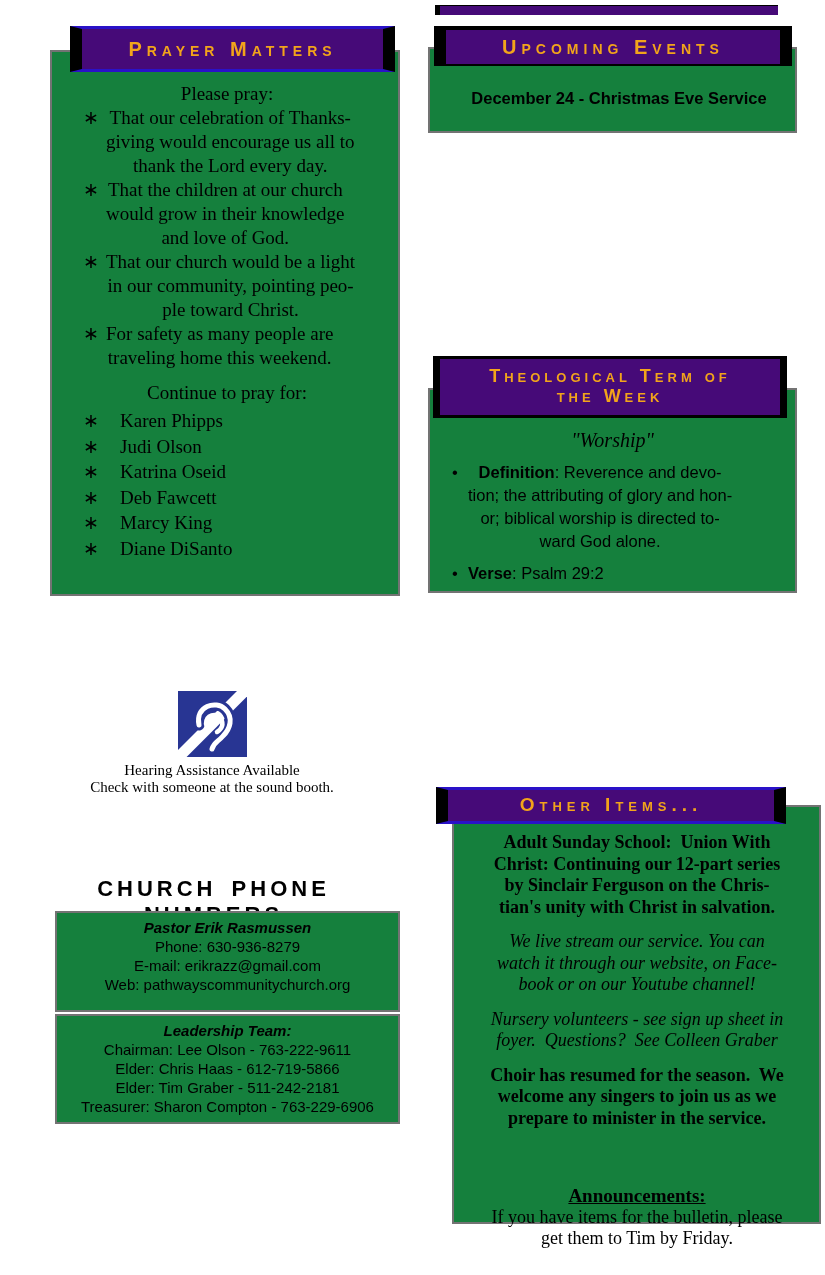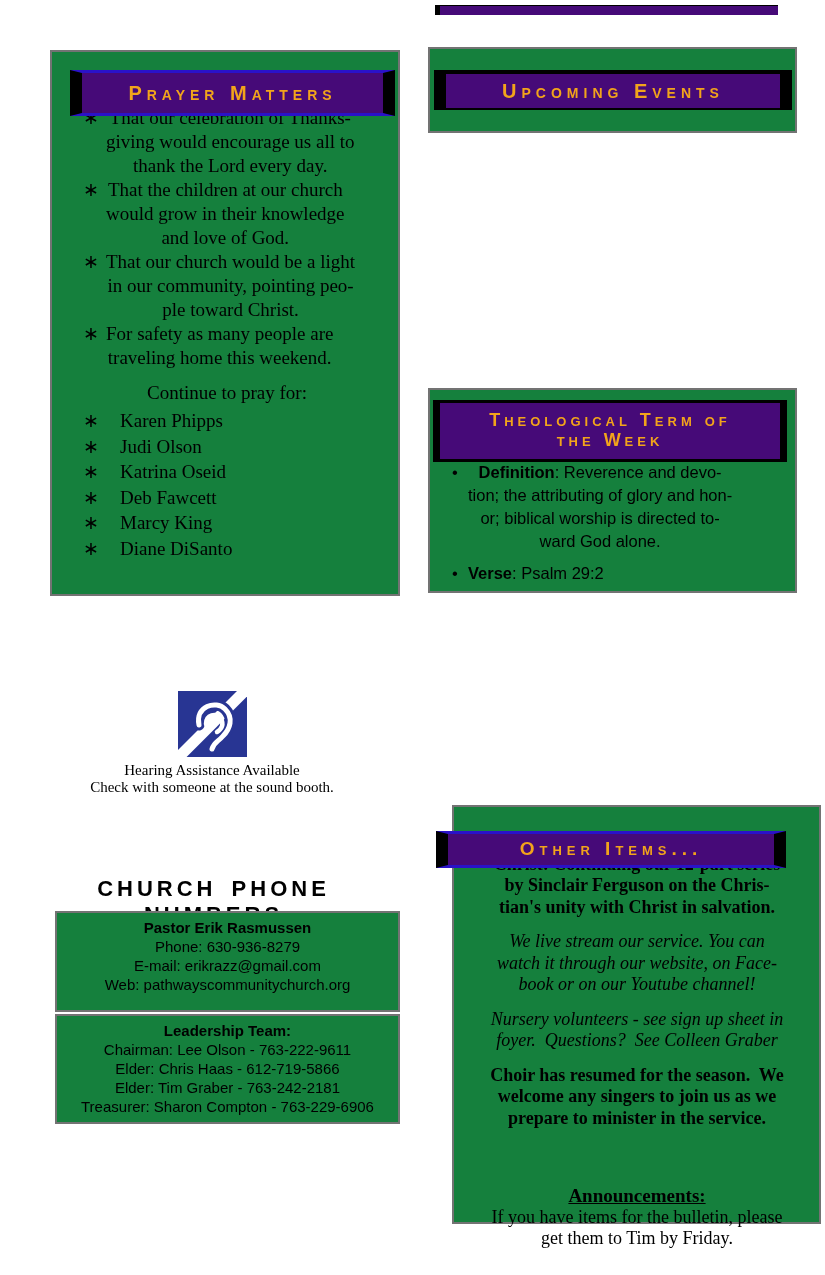--- a/index.html
+++ b/index.html
@@ -1,21 +1,21 @@
 <!DOCTYPE html>
 <html><head>
 <meta charset="utf-8">
 <style>
   html,body{margin:0;padding:0;background:#fff;}
   .page{position:relative;width:825px;height:1275px;background:#fff;overflow:hidden;
         font-family:"Liberation Serif",serif;color:#000;}
 
   
   .banner{position:absolute;z-index:5;background:#460A78;display:flex;align-items:center;justify-content:center;
-          box-sizing:border-box;margin-top:44px;}
+          box-sizing:border-box;}
   .banner .btxt{font-family:"Liberation Sans",sans-serif;font-weight:bold;color:#F2A41B;
                 font-variant:small-caps;letter-spacing:5px;font-size:20px;line-height:1.1;text-align:center;}
   .caps-blue{border-left:12px solid #000;border-right:12px solid #000;
              border-top:3px solid #2A12C8;border-bottom:3px solid #2A12C8;}
   .caps-black{border-left:12px solid #000;border-right:12px solid #000;
               border-top:4px solid #000;border-bottom:2px solid #000;}
   .caps-thin{border:3px solid #000;border-left:7px solid #000;border-right:7px solid #000;}
 
   
   .cbox{position:absolute;background:#15803d;border:2px solid #737373;box-sizing:border-box;z-index:1;text-align:center;}
@@ -45,21 +45,21 @@
   
   .hear-icon{position:absolute;left:178px;top:691px;width:69px;height:66px;}
   .hear-text{position:absolute;left:47px;top:762px;width:330px;text-align:center;
              font-size:15px;line-height:16.5px;}
 
   
   .cpn-title{position:absolute;left:41px;top:876px;width:345px;text-align:center;
              font-family:"Liberation Sans",sans-serif;font-weight:bold;font-size:22px;
              letter-spacing:4px;word-spacing:5px;}
   .pbox{font-family:"Liberation Sans",sans-serif;font-size:15px;line-height:19px;padding:5px 10px;}
-  .pbox .hdr{font-weight:bold;}
+  .pbox .hdr{font-weight:bold;font-style:italic;}
 
   
   .oi-content{padding:25px 11px 0 12px;font-size:18px;line-height:21.5px;}
   .oi-para{margin:0 0 13px 0;white-space:pre-wrap;}
   .oi-bold{font-weight:bold;}
   .oi-italic{font-style:italic;}
   .oi-label{display:block;font-weight:bold;text-decoration:underline;font-size:19px;}
 
   
   .top-strip{position:absolute;left:435px;top:5px;width:343px;height:10px;background:#460A78;
@@ -183,21 +183,21 @@
     <div class="hdr">Pastor Erik Rasmussen</div>
     <div>Phone:  630-936-8279</div>
     <div>E-mail:  erikrazz@gmail.com</div>
     <div>Web:  pathwayscommunitychurch.org</div>
   </div>
 
   <div class="cbox pbox" style="left:55px;top:1014px;width:345px;height:110px;">
     <div class="hdr">Leadership Team:</div>
     <div>Chairman: Lee Olson - 763-222-9611</div>
     <div>Elder: Chris Haas - 612-719-5866</div>
-    <div>Elder: Tim Graber - 763-242-2181</div>
+    <div>Elder: Tim Graber - 511-242-2181</div>
     <div>Treasurer: Sharon Compton - 763-229-6906</div>
   </div>
 
 
   <div class="banner caps-blue" style="left:436px;top:787px;width:350px;height:37px;">
     <span class="btxt" style="font-size:19px;">Other Items...</span>
   </div>
 
   <div class="cbox" style="left:452px;top:805px;width:369px;height:419px;">
     <div class="oi-content">

